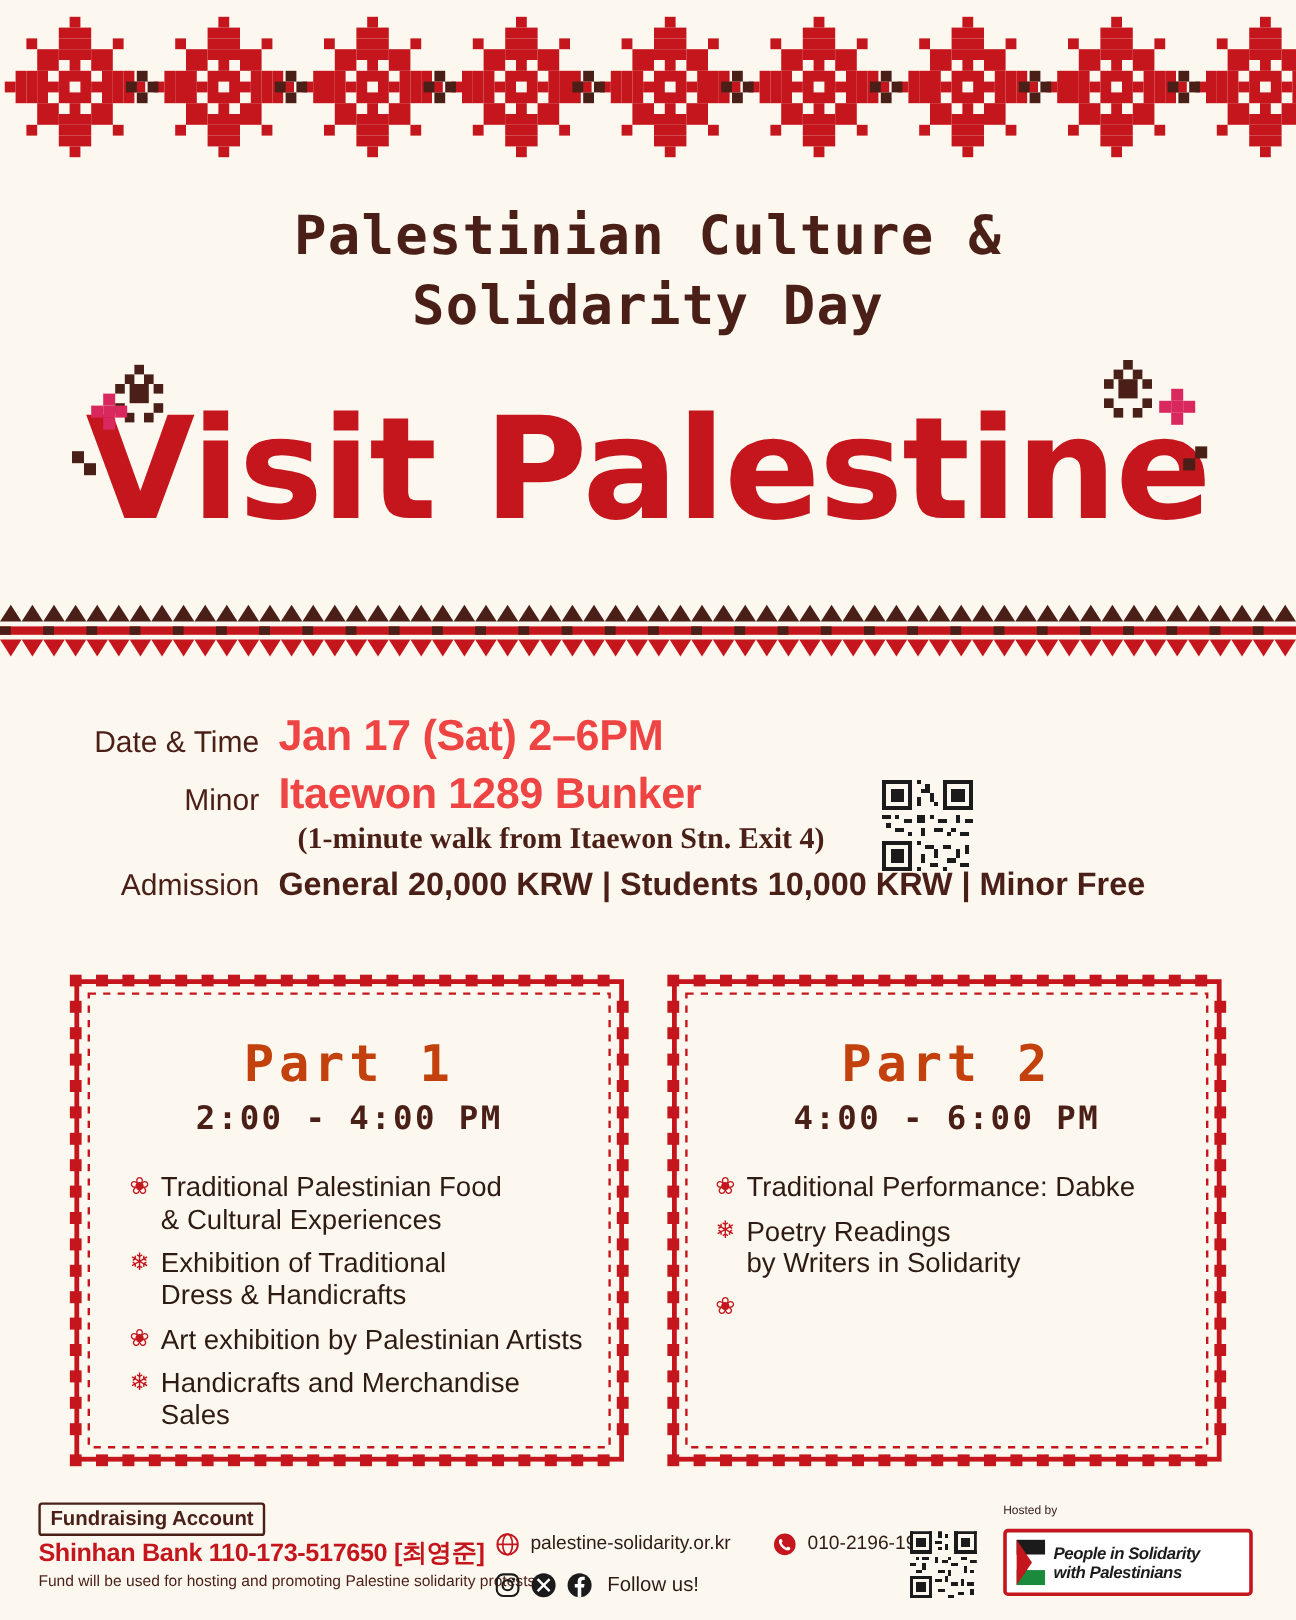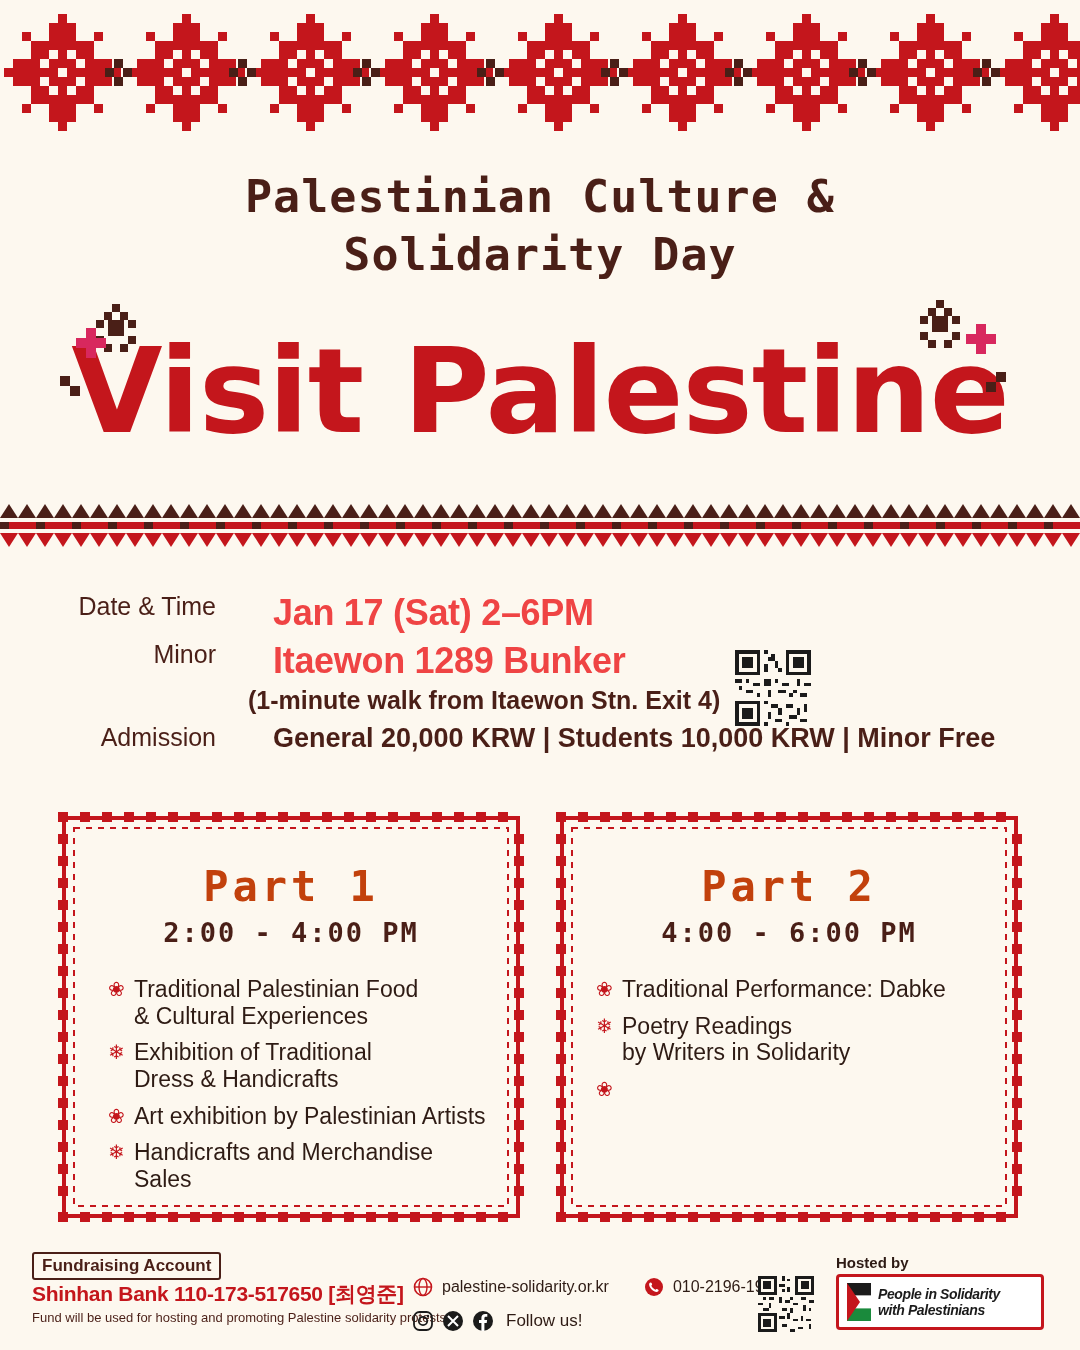--- a/index.html
+++ b/index.html
@@ -65,23 +65,22 @@
     overflow: hidden;
   }
 
   
   .info {
     position: absolute;
     top: 592px; left: 0; width: 1080px;
   }
   .info-row {
     display: flex;
-    align-items: flex-start;
+    align-items: flex-end;
     margin-bottom: 6px;
-    gap: 41px;
   }
   .info-label {
     width: 232px;
     text-align: right;
     padding-right: 16px;
     font-size: 25px;
     color: #4a1f17;
   }
   .info-value {
     font-size: 36px;
@@ -89,20 +88,21 @@
     color: #ef4444;
     letter-spacing: -0.3px;
   }
   .info-sub {
     margin-left: 248px;
     font-size: 25px;
     font-weight: bold;
     color: #4a1f17;
     margin-top: -2px;
     margin-bottom: 8px;
+    font-family: Liberation Serif, serif;
   }
   .admission-row { justify-content: flex-start; }
   .admission-row .info-label { width: 232px; }
   .admission-value {
     font-size: 27px;
     font-weight: bold;
     color: #4a1f17;
   }
   .qr-venue {
     position: absolute;
@@ -218,22 +218,22 @@
   }
   .follow { margin-left: 4px; font-size: 17px; color: #2e1b14; }
   .qr-footer {
     position: absolute;
     left: 758px; top: 28px;
     width: 56px; height: 56px;
   }
   .hosted {
     position: absolute;
     left: 836px; top: 6px;
-    font-size: 15px;
-    font-weight: bold;
+    font-size: 10px;
+    font-weight: normal;
     color: #2e1b14;
   }
   .logo {
     position: absolute;
     left: 836px; top: 26px;
     width: 208px; height: 56px;
     background: #ffffff;
     border: 3px solid #c4161c;
     border-radius: 4px;
     display: flex;

